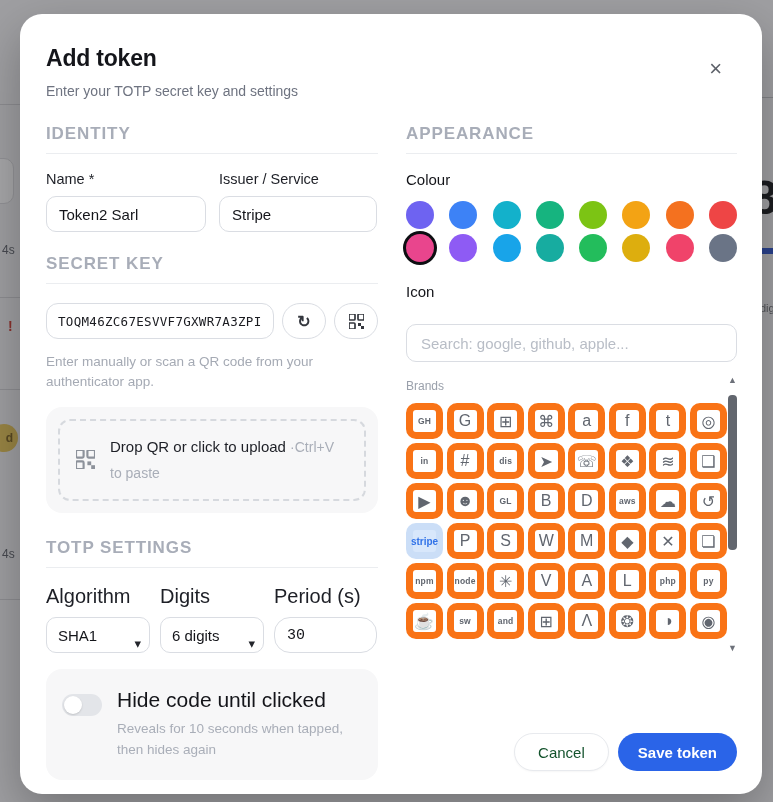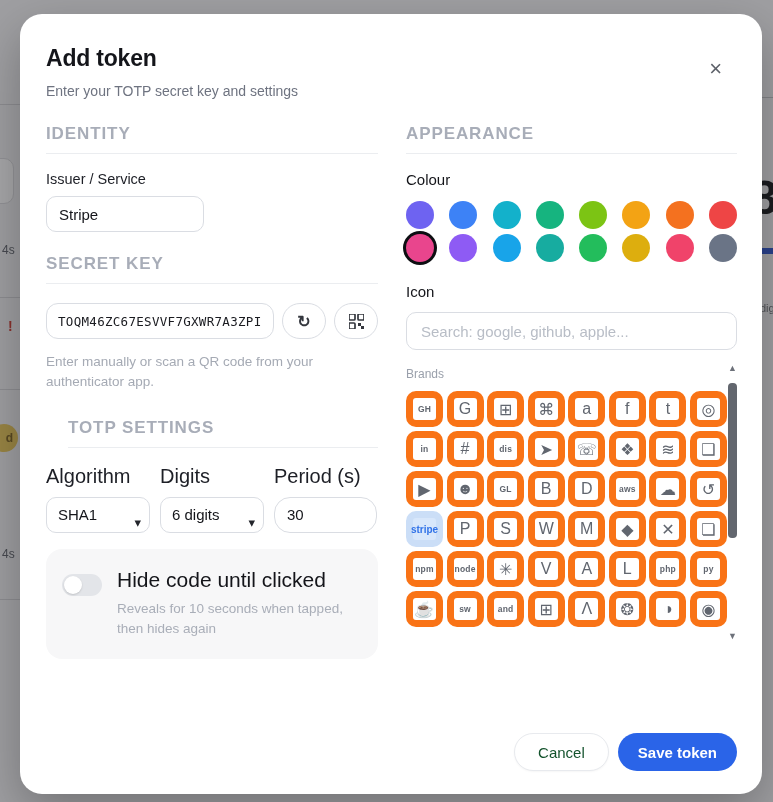--- a/index.html
+++ b/index.html
@@ -33,21 +33,21 @@
   .sec { font-size:17px; font-weight:bold; letter-spacing:0.9px; color:#a8adb8; padding-bottom:9px; border-bottom:1px solid #ebedf0; }
 
   
   .fields { display:flex; gap:13px; margin-top:17px; }
   .field label { display:block; font-size:14.5px; color:#1d1f26; margin-bottom:9px; }
   .field input { height:36px; border:1px solid #dadde3; border-radius:10px; padding:0 12px; font-size:15px; color:#14151a; font-family:"Liberation Sans",sans-serif; outline:none; }
   .f-name input { width:160px; }
   .f-issuer input { width:158px; }
 
   .mt  { margin-top:22px; }
-  .mt2 { margin-top:25px;margin-left:22px; }
+  .mt2 { margin-top:25px; }
 
   
   .secret-row { display:flex; gap:8px; margin-top:19px; }
   .secret-row input { flex:1; min-width:0; height:36px; border:1px solid #dadde3; border-radius:12px; padding:0 11px; font-family:"DejaVu Sans Mono",monospace; font-size:12.5px; letter-spacing:0.3px; color:#1a1b20; outline:none; }
   .ibtn { width:44px; height:36px; border:1px solid #dadde3; border-radius:18px; background:#fff; display:flex; align-items:center; justify-content:center; color:#34373e; cursor:pointer; }
   .ibtn .glyph { font-size:16px; font-weight:bold; }
   .helper { margin-top:13px; font-size:13.5px; line-height:1.5; color:#a5aab4; width:324px; }
 
   .dropzone-outer { margin-top:14px; background:#f7f7f8; border-radius:16px; padding:12px; cursor:pointer; }
   .dropzone-inner { border:2px dashed #d6d9de; border-radius:12px; padding:13px 16px; display:flex; align-items:center; gap:15px; }
@@ -56,35 +56,35 @@
   .dz-hint { font-size:14px; color:#a9aeb8; }
 
   
   .totp-row { display:flex; gap:10px; margin-top:17px; }
   .tg label { display:block; font-size:20px; color:#1d1f26; margin-bottom:9px; }
   .tg { width:104px; }
   .tg:last-child { width:103px; }
   .selwrap { position:relative; }
   .selwrap select { appearance:none; -webkit-appearance:none; width:100%; height:36px; border:1px solid #dadde3; border-radius:10px; padding:0 22px 0 11px; font-size:15px; color:#14151a; background:#fff; font-family:"Liberation Sans",sans-serif; cursor:pointer; outline:none; }
   .chev { position:absolute; right:9px; top:9px; font-size:13px; color:#23252b; pointer-events:none; }
-  .tg input { width:100%; height:36px; border:1px solid #dadde3; border-radius:16px; padding:14px 12px; font-size:15px; color:#14151a; outline:none; }
+  .tg input { width:100%; height:36px; border:1px solid #dadde3; border-radius:16px; padding:14px 12px; font-size:15px; color:#14151a; outline:none;font-family:Liberation Mono, monospace; }
 
   .hide-box { margin-top:16px; background:#f7f7f8; border-radius:16px; padding:19px 16px; display:flex; gap:15px; }
   .toggle { flex:none; width:40px; height:22px; border-radius:11px; background:#e3e5e9; position:relative; margin-top:6px; cursor:pointer; }
   .toggle .knob { position:absolute; left:2px; top:2px; width:18px; height:18px; border-radius:50%; background:#fff; box-shadow:0 1px 2px rgba(0,0,0,0.15); }
   .hb-title { font-size:21px; color:#14151a; }
   .hb-desc { margin-top:7px; font-size:13.5px; line-height:1.55; color:#a9aeb8; width:235px; }
 
   
   .lbl { font-size:15px; color:#14151a; margin-top:17px; }
   .swatches { margin-top:13px; display:grid; grid-template-columns:repeat(8,28px); justify-content:space-between; row-gap:5px; }
   .swatch { width:28px; height:28px; border-radius:50%; cursor:pointer; }
   .swatch.selected { box-shadow:0 0 0 3px #0d0e12; }
   .lbl.icon-lbl { margin-top:21px; }
-  .search { margin-top:12px; width:100%; height:38px; border:1px solid #dadde3; border-radius:10px; padding:0 14px; font-size:15px; color:#14151a; outline:none; }
+  .search { margin-top:24px; width:100%; height:38px; border:1px solid #dadde3; border-radius:10px; padding:0 14px; font-size:15px; color:#14151a; outline:none; }
   .search::placeholder { color:#b8bdc6; }
 
   .brands-area { position:relative; margin-top:17px; }
   .brands-lbl { font-size:12px; color:#9aa0ab; margin-bottom:10px; }
   .brands-grid { width:321px; display:grid; grid-template-columns:repeat(8,37px); justify-content:space-between; row-gap:4px; }
   .brand { width:37px; height:36px; border:7px solid #f97316; border-radius:10px; background:#fff; display:flex; align-items:center; justify-content:center; font-size:16px; color:#61666f; cursor:pointer; }
   .brand.txt { font-size:8.5px; font-weight:bold; letter-spacing:0.2px; }
   .brand.selected { background:#d8e7fb; border-color:#cbdef7; color:#3273e8; font-size:10px; font-weight:bold; }
   .sbar { position:absolute; right:-1px; top:-4px; bottom:-14px; width:11px; display:flex; flex-direction:column; align-items:center; justify-content:space-between; }
   .sarr { font-size:9px; color:#6d717a; cursor:pointer; }
@@ -120,20 +120,24 @@
   <button class="close">×</button>
   <h1>Add token</h1>
   <p class="sub">Enter your TOTP secret key and settings</p>
 
   <div class="cols">
 
     <div class="col-left">
       <div class="sec">IDENTITY</div>
 
       <div class="fields">
+        <div class="field f-name">
+          <label>Name *</label>
+          <input type="text" value="Token2 Sarl" style="">
+        </div>
         <div class="field f-issuer">
           <label>Issuer / Service</label>
           <input type="text" value="Stripe" style="">
         </div>
       </div>
 
       <div class="sec mt">SECRET KEY</div>
 
       <div class="secret-row">
         <input type="text" value="TOQM46ZC67ESVVF7GXWR7A3ZPI" style="">
@@ -150,20 +154,36 @@
                   <rect x="9" y="9" width="3" height="3"></rect>
                   <rect x="12" y="12" width="3" height="3"></rect>
                 </g>
               </svg>
           </span>
         </button>
       </div>
 
       <p class="helper">Enter manually or scan a QR code from your authenticator app.</p>
 
+      <div class="dropzone-outer">
+        <div class="dropzone-inner">
+          <span class="qr-glyph">
+            <svg width="19" height="19" viewBox="0 0 15 15">
+                <g fill="currentColor">
+                  <rect x="0" y="0" width="6" height="6" rx="1" fill="none" stroke="currentColor" stroke-width="1.7"></rect>
+                  <rect x="9" y="0" width="6" height="6" rx="1" fill="none" stroke="currentColor" stroke-width="1.7"></rect>
+                  <rect x="0" y="9" width="6" height="6" rx="1" fill="none" stroke="currentColor" stroke-width="1.7"></rect>
+                  <rect x="9" y="9" width="3" height="3"></rect>
+                  <rect x="12" y="12" width="3" height="3"></rect>
+                </g>
+              </svg>
+          </span>
+          <p class="dz-text"><span>Drop QR or click to upload</span> <span class="dz-hint">·Ctrl+V to paste</span></p>
+        </div>
+      </div>
 
       <div class="sec mt2">TOTP SETTINGS</div>
 
       <div class="totp-row">
         <div class="tg">
           <label>Algorithm</label>
           <span class="selwrap">
             <select><option>SHA1</option></select>
             <span class="chev">▾</span>
           </span>

